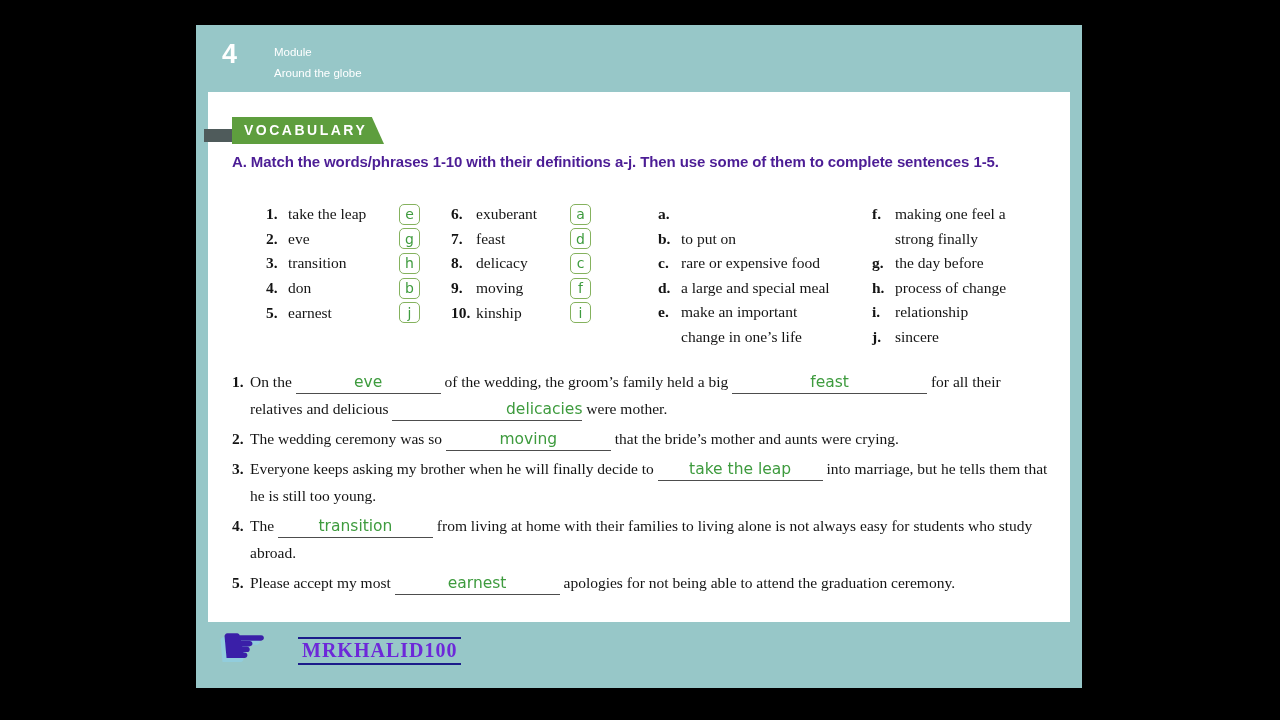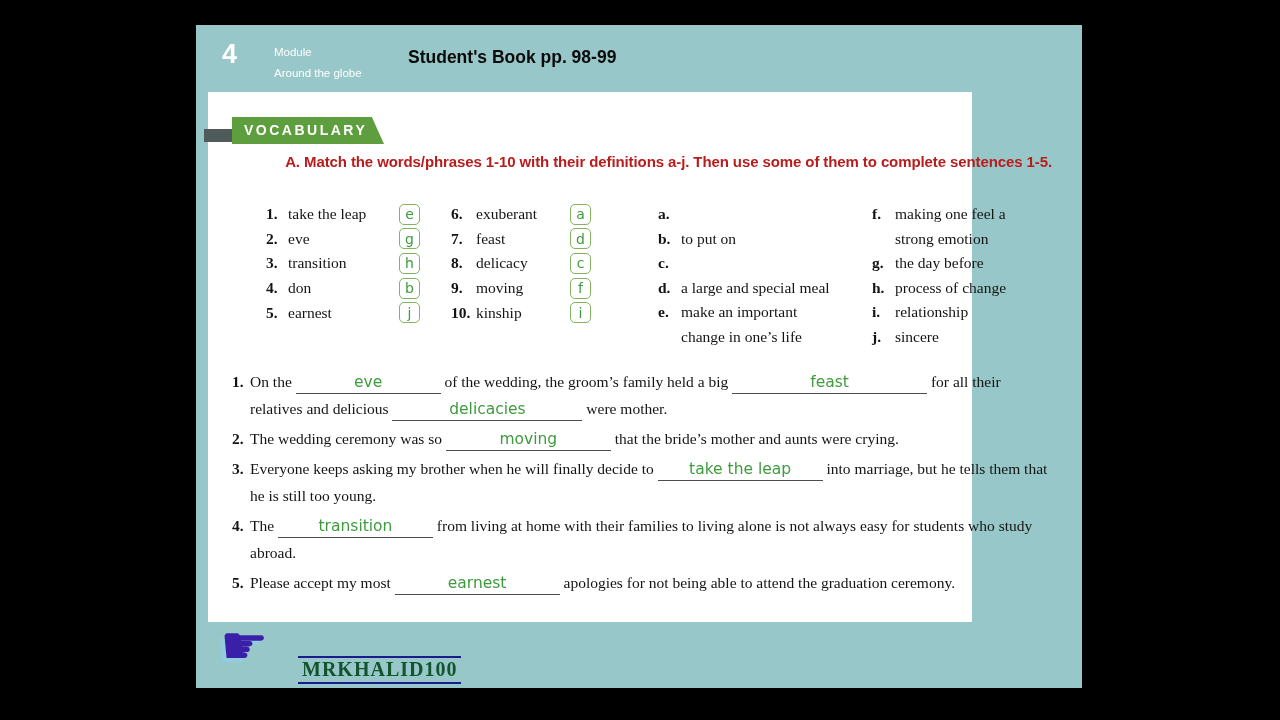--- a/index.html
+++ b/index.html
@@ -9,29 +9,29 @@
 
   
   .module-number{position:absolute;left:26px;top:14px;color:#fff;
       font-family:"Liberation Sans",sans-serif;font-weight:bold;font-size:27px;}
   .module-meta{position:absolute;left:78px;top:17px;color:#fff;
       font-family:"Liberation Sans",sans-serif;font-weight:normal;font-size:11.5px;line-height:21px;}
   .book-ref{position:absolute;left:212px;top:22px;color:#0a0a0a;
       font-family:"Liberation Sans",sans-serif;font-weight:bold;font-size:17.5px;}
 
   
-  .page{position:absolute;left:12px;top:67px;width:764px;height:530px;background:#ffffff;}
+  .page{position:absolute;left:12px;top:67px;width:862px;height:530px;background:#ffffff;}
 
   .section-tab{position:absolute;left:-4px;top:37px;width:30px;height:13px;background:#4f5b5b;}
   .banner{position:absolute;left:24px;top:25px;width:152px;height:27px;background:#5e9e3e;
       clip-path:polygon(0 0,92% 0,100% 100%,0 100%);
       color:#fff;font-family:"Liberation Sans",sans-serif;font-weight:bold;font-size:14px;
       letter-spacing:2.5px;line-height:27px;padding-left:12px;box-sizing:border-box;}
-  .instruction{position:absolute;left:24px;top:61px;width:820px;color:#b91c1c;
-      font-family:"Liberation Sans",sans-serif;font-weight:bold;font-size:15px;letter-spacing:-0.1px;text-align:right;}
+  .instruction{position:absolute;left:24px;top:61px;width:820px;color:#4c1d95;
+      font-family:"Liberation Sans",sans-serif;font-weight:bold;font-size:15px;letter-spacing:-0.1px;}
 
   
   .col{position:absolute;top:110px;}
   .words1{left:58px;width:154px;}
   .words2{left:243px;width:140px;}
   .defs1{left:450px;width:210px;}
   .defs2{left:664px;width:170px;}
   .wrow{display:flex;align-items:center;height:24.6px;font-size:15.5px;color:#141414;}
   .wnum{width:22px;font-weight:bold;flex:none;}
   .wnum2{width:25px;font-weight:bold;flex:none;}
@@ -45,42 +45,41 @@
 
   
   .sentences{position:absolute;left:24px;top:276px;width:816px;}
   .sentence{display:flex;font-size:15.5px;line-height:27px;color:#141414;margin-bottom:3px;}
   .snum{width:18px;font-weight:bold;flex:none;}
   .stext{flex:1;}
   .blank{display:inline-block;border-bottom:1.5px solid #4d4d4d;text-align:center;
       color:#3e9b3e;font-family:"DejaVu Sans",sans-serif;font-size:15.5px;
       line-height:20px;padding-bottom:1px;vertical-align:baseline;}
   .bw145{width:145px;} .bw155{width:155px;} .bw165{width:165px;}
-  .bw190{width:190px;} .bw195{width:195px;}
+  .bw190{width:190px;text-align:right;} .bw195{width:195px;}
 
   
   .hand{position:absolute;left:24px;top:589px;font-size:54px;color:#3a1fa8;
       font-family:"DejaVu Sans",sans-serif;
       text-shadow:-4px 4px 0 rgba(145,205,222,0.95);}
-  .logo-text{position:absolute;left:102px;top:612px;color:#14532d;
+  .logo-text{position:absolute;left:102px;top:612px;color:#6d28d9;
       font-family:"Liberation Serif",serif;font-weight:bold;font-size:20px;letter-spacing:1px;
-      border-top:2.5px solid #1b1b8a;border-bottom:2.5px solid #1b1b8a;padding:0 4px 1px 4px;margin-top:19px;}
+      border-top:2.5px solid #1b1b8a;border-bottom:2.5px solid #1b1b8a;padding:0 4px 1px 4px;}
 </style>
 </head>
 <body>
 
 <div class="stage">
   <div class="frame">
 
     <div class="module-number">4</div>
     <div class="module-meta">
       <div>Module</div>
       <div>Around the globe</div>
     </div>
-    <div class="book-ref">Student's Book pp. 98-99</div>
 
     <div class="page">
       <div class="section-tab"></div>
       <div class="banner">VOCABULARY</div>
       <div class="instruction">A. Match the words/phrases 1-10 with their definitions a-j. Then use some of them to complete sentences 1-5.</div>
 
       <div class="col words1">
         <div class="wrow">
           <span class="wnum">1.</span>
           <span class="wword">take the leap</span>
@@ -139,37 +138,38 @@
       <div class="col defs1">
         <div class="drow">
           <span class="dletter">a.</span>
         </div>
         <div class="drow">
           <span class="dletter">b.</span>
           <span class="dtext">to put on</span>
         </div>
         <div class="drow">
           <span class="dletter">c.</span>
+          <span class="dtext">rare or expensive food</span>
         </div>
         <div class="drow">
           <span class="dletter">d.</span>
           <span class="dtext">a large and special meal</span>
         </div>
         <div class="drow">
           <span class="dletter">e.</span>
           <span class="dtext">make an important
 change in one’s life</span>
         </div>
       </div>
 
       <div class="col defs2">
         <div class="drow">
           <span class="dletter">f.</span>
           <span class="dtext">making one feel a
-strong emotion</span>
+strong finally</span>
         </div>
         <div class="drow">
           <span class="dletter">g.</span>
           <span class="dtext">the day before</span>
         </div>
         <div class="drow">
           <span class="dletter">h.</span>
           <span class="dtext">process of change</span>
         </div>
         <div class="drow">

